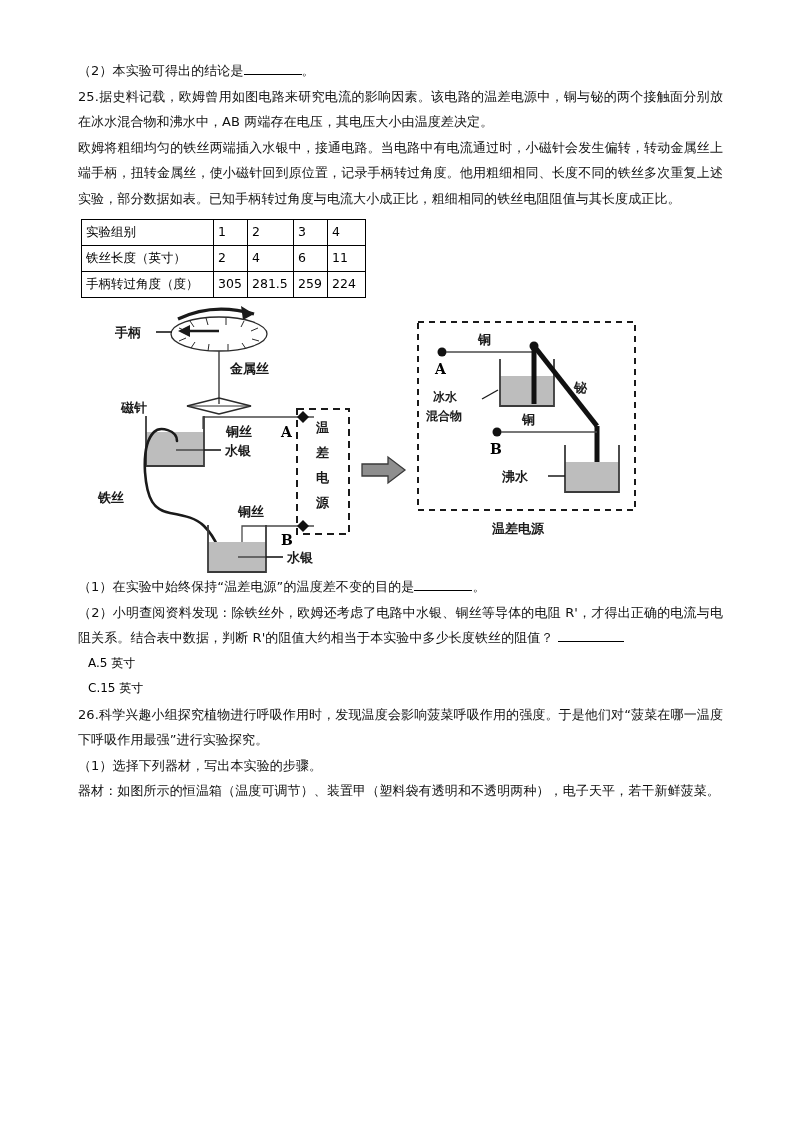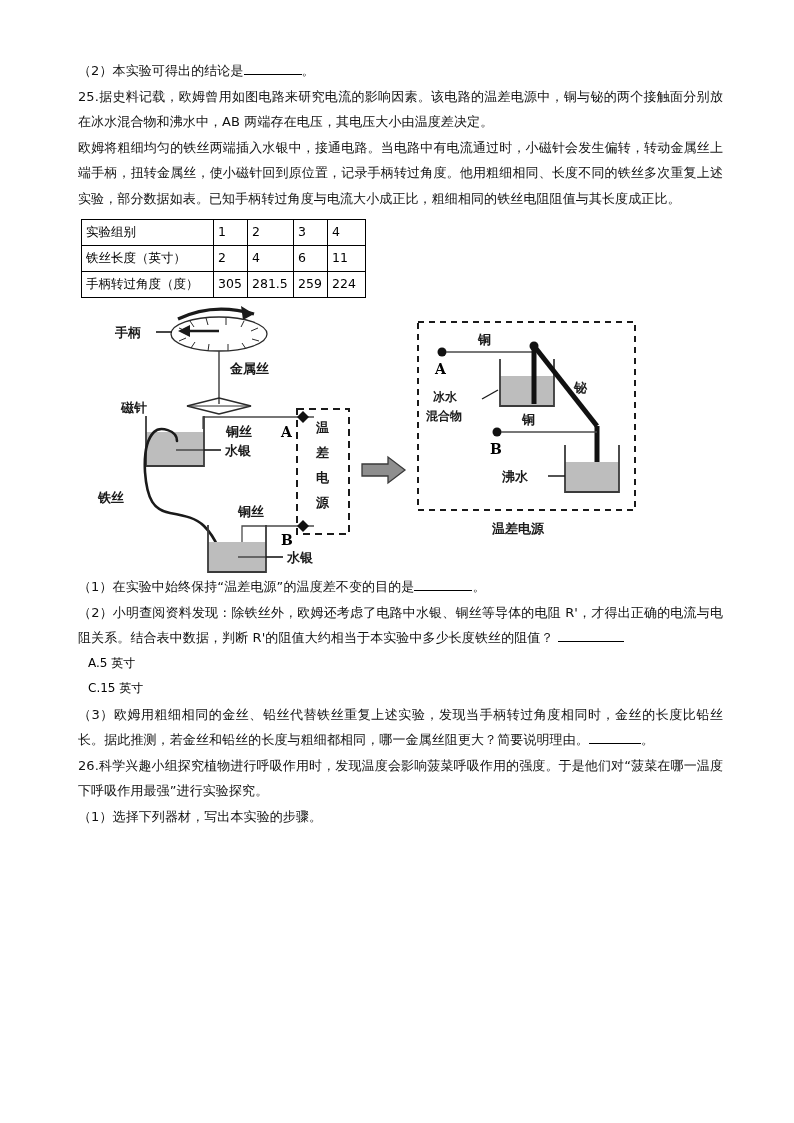--- a/index.html
+++ b/index.html
@@ -275,19 +275,19 @@
       </svg>
     </div>
 
     <p class="para"><span>（1）在实验中始终保持“温差电源”的温度差不变的目的是</span><span class="blank bl-mid"></span><span>。</span></p>
 
     <p class="para"><span>（2）小明查阅资料发现：除铁丝外，欧姆还考虑了电路中水银、铜丝等导体的电阻 R'，才得出正确的电流与电阻关系。结合表中数据，判断 R'的阻值大约相当于本实验中多少长度铁丝的阻值？</span>&nbsp;<span class="blank bl-long"></span></p>
 
     <p class="opt">A.5 英寸</p>
     <p class="opt">C.15 英寸</p>
 
-    <p class="para"><span>（3）欧姆用粗细相同的金丝、铅丝代替铁丝重复上述实验，发现当手柄转过角度相同时，金丝的长度比铅丝长。据此推测，若金丝和铅丝的长度与粗细都相同，哪一金属丝阻更大？简要说明理由。</span><span class="blank bl-short"></span><span>。</span></p>
 
     <p class="para">26.科学兴趣小组探究植物进行呼吸作用时，发现温度会影响菠菜呼吸作用的强度。于是他们对“菠菜在哪一温度下呼吸作用最强”进行实验探究。</p>
     <p class="para">（1）选择下列器材，写出本实验的步骤。</p>
+    <p class="para">器材：如图所示的恒温箱（温度可调节）、装置甲（塑料袋有透明和不透明两种），电子天平，若干新鲜菠菜。</p>
 
   </div>
 </div>
 
 </body></html>

